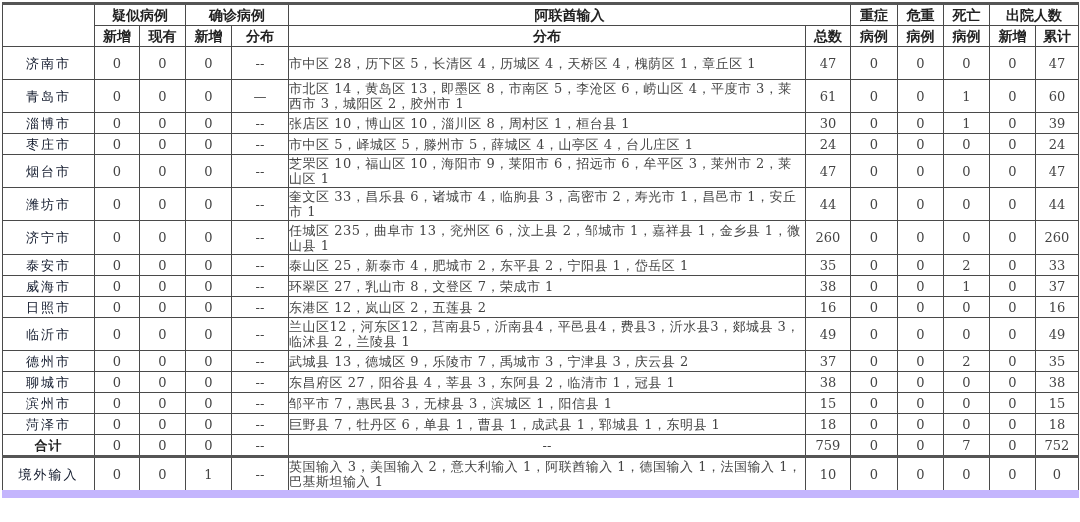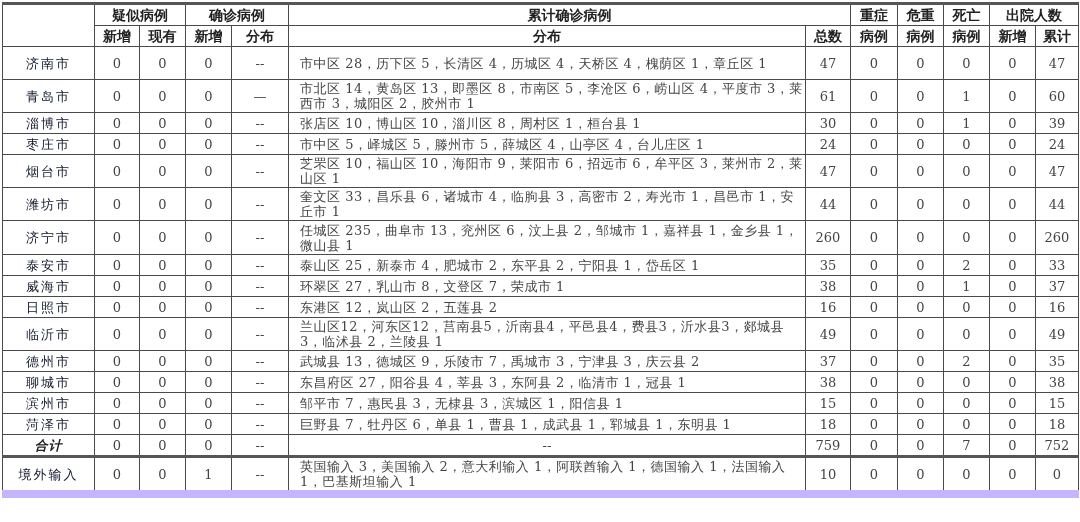--- a/index.html
+++ b/index.html
@@ -2,24 +2,24 @@
 <html><head>
 <meta charset="utf-8">
 <style>
   html, body { margin: 0; padding: 0; background: #ffffff; }
   body { width: 1080px; height: 522px; overflow: hidden; font-family: "DejaVu Serif", "Liberation Serif", serif; color: #333; }
   table { border-collapse: collapse; table-layout: fixed; width: 1076px; margin: 2px 0 0 2px; }
   td, th { border: 1px solid #4a4a4a; text-align: center; padding: 0; font-size: 13px; line-height: 15px; overflow: hidden; }
   th { font-weight: bold; font-size: 14px; color: #222; height: 20px; }
   thead tr.top th { border-top: 3px solid #555; }
   td.city { color: #0f172a; letter-spacing: 2px; }
-  td.dist { text-align: left; padding-left: 11px; color: #444; letter-spacing: 0.5px; }
+  td.dist { text-align: left; padding-left: 0; color: #444; letter-spacing: 0.5px; }
   td.num { color: #444; }
   tr.total td { border-top: 1px solid #4a4a4a; }
-  tr.total td.city { font-weight: bold; color: #222; letter-spacing: 1px; font-style: italic; }
+  tr.total td.city { font-weight: bold; color: #222; letter-spacing: 1px; }
   tr.import td { border-top: 3px solid #555; border-bottom: 8px solid #c4b5fd; }
   tr.r1 td { height: 32px; }
   tr.r2 td { height: 33px; }
   tr.s td { height: 20px; }
 </style>
 </head>
 <body>
 
 <table>
   <colgroup>
@@ -34,21 +34,21 @@
       <col style="width:46px">
       <col style="width:46px">
       <col style="width:46px">
       <col style="width:43px">
   </colgroup>
   <thead>
     <tr class="top">
       <th rowspan="2"></th>
       <th colspan="2">疑似病例</th>
       <th colspan="2">确诊病例</th>
-      <th colspan="2">累计确诊病例</th>
+      <th colspan="2">阿联酋输入</th>
       <th>重症</th>
       <th>危重</th>
       <th>死亡</th>
       <th colspan="2">出院人数</th>
     </tr>
     <tr>
       <th>新增</th>
       <th>现有</th>
       <th>新增</th>
       <th>分布</th>

